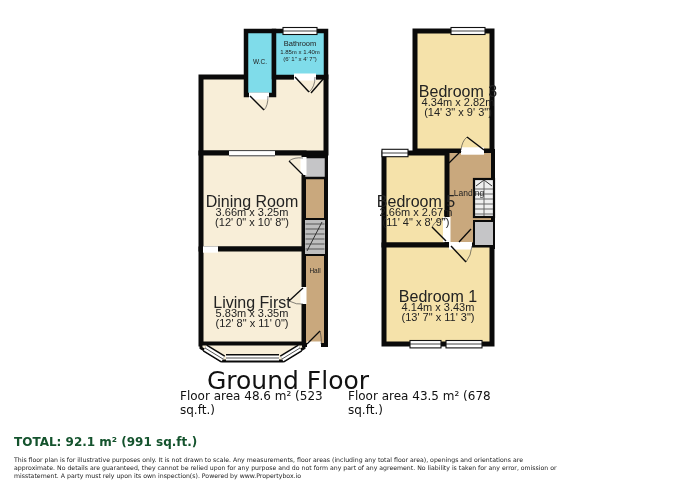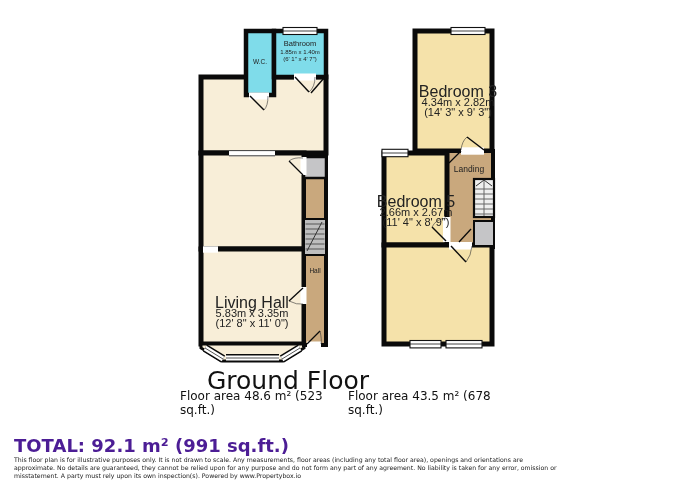--- a/index.html
+++ b/index.html
@@ -5,26 +5,26 @@
   html,body{margin:0;padding:0;background:#fff;}
   .canvas{position:relative;width:700px;height:489px;background:#ffffff;overflow:hidden;
           font-family:"Liberation Sans",sans-serif;color:#1a1a1a;}
   .plan-svg{position:absolute;left:0;top:0;}
   .rlabel{position:absolute;transform:translateX(-50%);text-align:center;white-space:nowrap;color:#222;}
   .rname{font-size:16px;line-height:12px;}
   .rdim{font-size:11px;line-height:9.5px;}
   .rlabel-sm .rname{font-size:7.5px;line-height:8.5px;}
   .rlabel-sm .rdim{font-size:6px;line-height:7px;}
   .tinylbl{position:absolute;transform:translateX(-50%);font-size:6.5px;color:#222;white-space:nowrap;}
-  .landinglbl{position:absolute;transform:translateX(-50%);font-size:8.5px;color:#222;white-space:nowrap;}
+  .landinglbl{position:absolute;transform:translateX(-50%);font-size:8.5px;color:#222;white-space:nowrap;margin-top:24px;}
   .floor-title{position:absolute;transform:translateX(-50%);font-family:"DejaVu Sans",sans-serif;
                font-size:25px;color:#111;white-space:nowrap;margin-left:28px;}
   .floor-area{position:absolute;transform:translateX(-50%);font-family:"DejaVu Sans",sans-serif;
               font-size:12px;line-height:13.5px;text-align:left;color:#111;}
-  .total{position:absolute;font-family:"DejaVu Sans",sans-serif;font-weight:700;font-size:18px;color:#4c1d95;white-space:nowrap;}
+  .total{position:absolute;font-family:"DejaVu Sans",sans-serif;font-weight:700;font-size:12px;color:#14532d;white-space:nowrap;}
   .disclaimer{position:absolute;font-family:"DejaVu Sans",sans-serif;font-size:6.2px;line-height:7.8px;color:#222;white-space:nowrap;}
 </style>
 </head>
 <body>
 
 <div class="canvas">
 
   <svg class="plan-svg" width="700" height="489" viewBox="0 0 700 489">
 
     <g>
@@ -159,36 +159,46 @@
       </g>
     </g>
   </svg>
 
   <div class="rlabel rlabel-sm" style="left:300px;top:40px">
     <div class="rname">Bathroom</div>
     <div class="rdim">1.85m x 1.40m</div>
     <div class="rdim">(6' 1" x 4' 7")</div>
   </div>
   <div class="tinylbl" style="left:260px;top:58px">W.C.</div>
+  <div class="rlabel" style="left:252px;top:196px">
+    <div class="rname">Dining Room</div>
+    <div class="rdim">3.66m x 3.25m</div>
+    <div class="rdim">(12' 0" x 10' 8")</div>
+  </div>
   <div class="rlabel" style="left:252px;top:297px">
-    <div class="rname">Living Hall</div>
+    <div class="rname">Living First</div>
     <div class="rdim">5.83m x 3.35m</div>
     <div class="rdim">(12' 8" x 11' 0")</div>
   </div>
   <div class="tinylbl" style="left:315px;top:267px">Hall</div>
 
   <div class="rlabel" style="left:458px;top:86px">
     <div class="rname">Bedroom 3</div>
     <div class="rdim">4.34m x 2.82m</div>
     <div class="rdim">(14' 3" x 9' 3")</div>
   </div>
   <div class="rlabel" style="left:416px;top:196px">
     <div class="rname">Bedroom 5</div>
     <div class="rdim">2.66m x 2.67m</div>
     <div class="rdim">(11' 4" x 8' 9")</div>
+  </div>
+  <div class="rlabel" style="left:438px;top:291px">
+    <div class="rname">Bedroom 1</div>
+    <div class="rdim">4.14m x 3.43m</div>
+    <div class="rdim">(13' 7" x 11' 3")</div>
   </div>
   <div class="landinglbl" style="left:469px;top:164px">Landing</div>
 
   <div class="floor-title" style="left:260px;top:366px">Ground Floor</div>
   <div class="floor-area" style="left:260px;top:390px;width:160px">Floor area 48.6 m² (523 sq.ft.)</div>
   <div class="floor-area" style="left:428px;top:390px;width:160px">Floor area 43.5 m² (678 sq.ft.)</div>
 
   <div class="total" style="left:14px;top:435px">TOTAL: 92.1 m² (991 sq.ft.)</div>
   <div class="disclaimer" style="left:14px;top:456px">
     <div>This floor plan is for illustrative purposes only. It is not drawn to scale. Any measurements, floor areas (including any total floor area), openings and orientations are</div>

